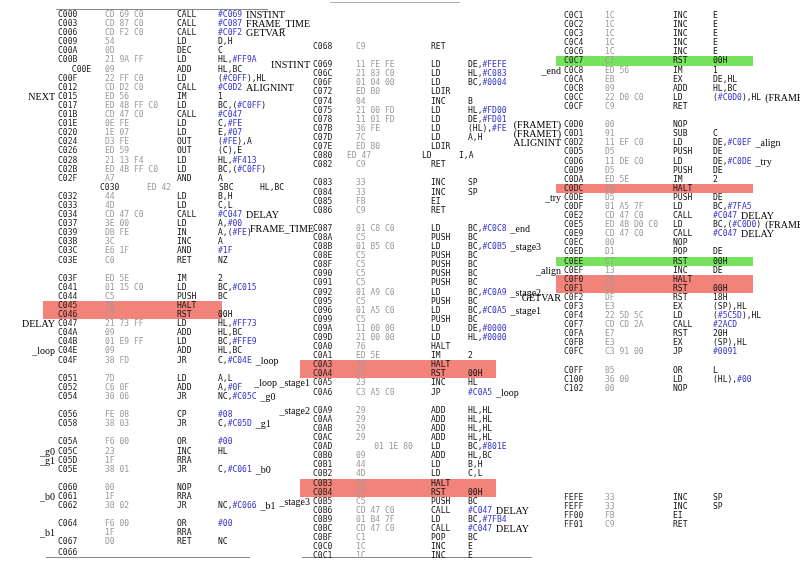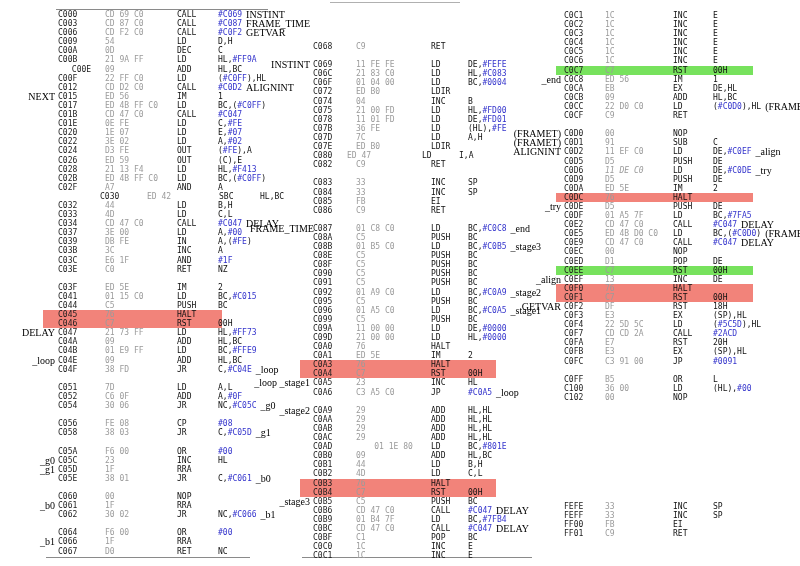--- a/index.html
+++ b/index.html
@@ -35,21 +35,20 @@
       <div class="asm-row"><span class="lbl" style="width: 56px;"></span><span class="addr" style="width: 47px;">C00A</span><span class="bytes" style="width: 72px;">0D</span><span class="mn" style="width: 41px;">DEC</span><span class="op"><span>C</span></span></div>
       <div class="asm-row"><span class="lbl" style="width: 56px;"></span><span class="addr" style="width: 47px;">C00B</span><span class="bytes" style="width: 72px;">21 9A FF</span><span class="mn" style="width: 41px;">LD</span><span class="op"><span>HL,</span><span class="num">#FF9A</span></span></div>
       <div class="asm-row"><span class="lbl" style="width: 56px;"></span><span class="addr" style="width: 47px; text-align: center;">C00E</span><span class="bytes" style="width: 72px;">09</span><span class="mn" style="width: 41px;">ADD</span><span class="op"><span>HL,BC</span></span></div>
       <div class="asm-row"><span class="lbl" style="width: 56px;"></span><span class="addr" style="width: 47px;">C00F</span><span class="bytes" style="width: 72px;">22 FF C0</span><span class="mn" style="width: 41px;">LD</span><span class="op"><span>(</span><span class="num">#C0FF</span><span>),HL</span></span></div>
       <div class="asm-row"><span class="lbl" style="width: 56px;"></span><span class="addr" style="width: 47px;">C012</span><span class="bytes" style="width: 72px;">CD D2 C0</span><span class="mn" style="width: 41px;">CALL</span><span class="op"><span class="num">#C0D2</span></span><span class="tail">ALIGNINT</span></div>
       <div class="asm-row"><span class="lbl" style="width: 56px;">NEXT</span><span class="addr" style="width: 47px;">C015</span><span class="bytes" style="width: 72px;">ED 56</span><span class="mn" style="width: 41px;">IM</span><span class="op"><span>1</span></span></div>
       <div class="asm-row"><span class="lbl" style="width: 56px;"></span><span class="addr" style="width: 47px;">C017</span><span class="bytes" style="width: 72px;">ED 4B FF C0</span><span class="mn" style="width: 41px;">LD</span><span class="op"><span>BC,(</span><span class="num">#C0FF</span><span>)</span></span></div>
       <div class="asm-row"><span class="lbl" style="width: 56px;"></span><span class="addr" style="width: 47px;">C01B</span><span class="bytes" style="width: 72px;">CD 47 C0</span><span class="mn" style="width: 41px;">CALL</span><span class="op"><span class="num">#C047</span></span></div>
       <div class="asm-row"><span class="lbl" style="width: 56px;"></span><span class="addr" style="width: 47px;">C01E</span><span class="bytes" style="width: 72px;">0E FE</span><span class="mn" style="width: 41px;">LD</span><span class="op"><span>C,</span><span class="num">#FE</span></span></div>
       <div class="asm-row"><span class="lbl" style="width: 56px;"></span><span class="addr" style="width: 47px;">C020</span><span class="bytes" style="width: 72px;">1E 07</span><span class="mn" style="width: 41px;">LD</span><span class="op"><span>E,</span><span class="num">#07</span></span></div>
-      <div class="asm-row"><span class="lbl" style="width: 56px;"></span><span class="addr" style="width: 47px;">C022</span><span class="bytes" style="width: 72px;">3E 02</span><span class="mn" style="width: 41px;">LD</span><span class="op"><span>A,</span><span class="num">#02</span></span></div>
       <div class="asm-row"><span class="lbl" style="width: 56px;"></span><span class="addr" style="width: 47px;">C024</span><span class="bytes" style="width: 72px;">D3 FE</span><span class="mn" style="width: 41px;">OUT</span><span class="op"><span>(</span><span class="num">#FE</span><span>),A</span></span></div>
       <div class="asm-row"><span class="lbl" style="width: 56px;"></span><span class="addr" style="width: 47px;">C026</span><span class="bytes" style="width: 72px;">ED 59</span><span class="mn" style="width: 41px;">OUT</span><span class="op"><span>(C),E</span></span></div>
       <div class="asm-row"><span class="lbl" style="width: 56px;"></span><span class="addr" style="width: 47px;">C028</span><span class="bytes" style="width: 72px;">21 13 F4</span><span class="mn" style="width: 41px;">LD</span><span class="op"><span>HL,</span><span class="num">#F413</span></span></div>
       <div class="asm-row"><span class="lbl" style="width: 56px;"></span><span class="addr" style="width: 47px;">C02B</span><span class="bytes" style="width: 72px;">ED 4B FF C0</span><span class="mn" style="width: 41px;">LD</span><span class="op"><span>BC,(</span><span class="num">#C0FF</span><span>)</span></span></div>
       <div class="asm-row"><span class="lbl" style="width: 56px;"></span><span class="addr" style="width: 47px;">C02F</span><span class="bytes" style="width: 72px;">A7</span><span class="mn" style="width: 41px;">AND</span><span class="op"><span>A</span></span></div>
       <div class="asm-row"><span class="lbl" style="width: 56px;"></span><span class="addr" style="width: 47px; padding-left: 42px;">C030</span><span class="bytes" style="width: 72px;">ED 42</span><span class="mn" style="width: 41px;">SBC</span><span class="op"><span>HL,BC</span></span></div>
       <div class="asm-row"><span class="lbl" style="width: 56px;"></span><span class="addr" style="width: 47px;">C032</span><span class="bytes" style="width: 72px;">44</span><span class="mn" style="width: 41px;">LD</span><span class="op"><span>B,H</span></span></div>
       <div class="asm-row"><span class="lbl" style="width: 56px;"></span><span class="addr" style="width: 47px;">C033</span><span class="bytes" style="width: 72px;">4D</span><span class="mn" style="width: 41px;">LD</span><span class="op"><span>C,L</span></span></div>
       <div class="asm-row"><span class="lbl" style="width: 56px;"></span><span class="addr" style="width: 47px;">C034</span><span class="bytes" style="width: 72px;">CD 47 C0</span><span class="mn" style="width: 41px;">CALL</span><span class="op"><span class="num">#C047</span></span><span class="tail">DELAY</span></div>
       <div class="asm-row"><span class="lbl" style="width: 56px;"></span><span class="addr" style="width: 47px;">C037</span><span class="bytes" style="width: 72px;">3E 00</span><span class="mn" style="width: 41px;">LD</span><span class="op"><span>A,</span><span class="num">#00</span></span></div>
@@ -79,21 +78,21 @@
       <div class="asm-row"><span class="lbl" style="width: 56px;"></span><span class="addr" style="width: 47px;">C05A</span><span class="bytes" style="width: 72px;">F6 00</span><span class="mn" style="width: 41px;">OR</span><span class="op"><span class="num">#00</span></span></div>
       <div class="asm-row"><span class="lbl" style="width: 56px;">_g0</span><span class="addr" style="width: 47px;">C05C</span><span class="bytes" style="width: 72px;">23</span><span class="mn" style="width: 41px;">INC</span><span class="op"><span>HL</span></span></div>
       <div class="asm-row"><span class="lbl" style="width: 56px;">_g1</span><span class="addr" style="width: 47px;">C05D</span><span class="bytes" style="width: 72px;">1F</span><span class="mn" style="width: 41px;">RRA</span><span class="op"></span></div>
       <div class="asm-row"><span class="lbl" style="width: 56px;"></span><span class="addr" style="width: 47px;">C05E</span><span class="bytes" style="width: 72px;">38 01</span><span class="mn" style="width: 41px;">JR</span><span class="op"><span>C,</span><span class="num">#C061</span></span><span class="tail">_b0</span></div>
       <div class="asm-row"></div>
       <div class="asm-row"><span class="lbl" style="width: 56px;"></span><span class="addr" style="width: 47px;">C060</span><span class="bytes" style="width: 72px;">00</span><span class="mn" style="width: 41px;">NOP</span><span class="op"></span></div>
       <div class="asm-row"><span class="lbl" style="width: 56px;">_b0</span><span class="addr" style="width: 47px;">C061</span><span class="bytes" style="width: 72px;">1F</span><span class="mn" style="width: 41px;">RRA</span><span class="op"></span></div>
       <div class="asm-row"><span class="lbl" style="width: 56px;"></span><span class="addr" style="width: 47px;">C062</span><span class="bytes" style="width: 72px;">30 02</span><span class="mn" style="width: 41px;">JR</span><span class="op"><span>NC,</span><span class="num">#C066</span></span><span class="tail">_b1</span></div>
       <div class="asm-row"></div>
       <div class="asm-row"><span class="lbl" style="width: 56px;"></span><span class="addr" style="width: 47px;">C064</span><span class="bytes" style="width: 72px;">F6 00</span><span class="mn" style="width: 41px;">OR</span><span class="op"><span class="num">#00</span></span></div>
-      <div class="asm-row"><span class="lbl" style="width: 56px;">_b1</span><span class="addr" style="width: 47px;">C066</span><span class="bytes" style="width: 72px;">1F</span><span class="mn" style="width: 41px;">RRA</span><span class="op"></span></div>
+      <div class="asm-row"><span class="lbl" style="width: 56px;">_b1</span><span class="addr" style="width: 47px; margin-top: 20px;">C066</span><span class="bytes" style="width: 72px;">1F</span><span class="mn" style="width: 41px;">RRA</span><span class="op"></span></div>
       <div class="asm-row"><span class="lbl" style="width: 56px;"></span><span class="addr" style="width: 47px;">C067</span><span class="bytes" style="width: 72px;">D0</span><span class="mn" style="width: 41px;">RET</span><span class="op"><span>NC</span></span></div>
     </div>
   <div class="asm-col" id="col1" style="left:250px;top:42px;width:302px;">
       <div class="asm-row"><span class="lbl" style="width: 63px;"></span><span class="addr" style="width: 43px;">C068</span><span class="bytes" style="width: 75px;">C9</span><span class="mn" style="width: 37px;">RET</span><span class="op"></span></div>
       <div class="asm-row"></div>
       <div class="asm-row"><span class="lbl" style="width: 63px;">INSTINT</span><span class="addr" style="width: 43px;">C069</span><span class="bytes" style="width: 75px;">11 FE FE</span><span class="mn" style="width: 37px;">LD</span><span class="op"><span>DE,</span><span class="num">#FEFE</span></span></div>
       <div class="asm-row"><span class="lbl" style="width: 63px;"></span><span class="addr" style="width: 43px;">C06C</span><span class="bytes" style="width: 75px;">21 83 C0</span><span class="mn" style="width: 37px;">LD</span><span class="op"><span>HL,</span><span class="num">#C083</span></span></div>
       <div class="asm-row"><span class="lbl" style="width: 63px;"></span><span class="addr" style="width: 43px;">C06F</span><span class="bytes" style="width: 75px;">01 04 00</span><span class="mn" style="width: 37px;">LD</span><span class="op"><span>BC,</span><span class="num">#0004</span></span></div>
       <div class="asm-row"><span class="lbl" style="width: 63px;"></span><span class="addr" style="width: 43px;">C072</span><span class="bytes" style="width: 75px;">ED B0</span><span class="mn" style="width: 37px;">LDIR</span><span class="op"></span></div>
       <div class="asm-row"><span class="lbl" style="width: 63px;"></span><span class="addr" style="width: 43px;">C074</span><span class="bytes" style="width: 75px;">04</span><span class="mn" style="width: 37px;">INC</span><span class="op"><span>B</span></span></div>
@@ -146,34 +145,33 @@
       <div class="asm-row"><span class="lbl" style="width: 63px;"></span><span class="addr" style="width: 43px;">C0BC</span><span class="bytes" style="width: 75px;">CD 47 C0</span><span class="mn" style="width: 37px;">CALL</span><span class="op"><span class="num">#C047</span></span><span class="tail">DELAY</span></div>
       <div class="asm-row"><span class="lbl" style="width: 63px;"></span><span class="addr" style="width: 43px;">C0BF</span><span class="bytes" style="width: 75px;">C1</span><span class="mn" style="width: 37px;">POP</span><span class="op"><span>BC</span></span></div>
       <div class="asm-row"><span class="lbl" style="width: 63px;"></span><span class="addr" style="width: 43px;">C0C0</span><span class="bytes" style="width: 75px;">1C</span><span class="mn" style="width: 37px;">INC</span><span class="op"><span>E</span></span></div>
       <div class="asm-row"><span class="lbl" style="width: 63px;"></span><span class="addr" style="width: 43px;">C0C1</span><span class="bytes" style="width: 75px;">1C</span><span class="mn" style="width: 37px;">INC</span><span class="op"><span>E</span></span></div>
     </div>
   <div class="asm-col" id="col2" style="left:505px;top:11px;width:295px;">
       <div class="asm-row"><span class="lbl" style="width: 59px;"></span><span class="addr" style="width: 41px;">C0C1</span><span class="bytes" style="width: 68px;">1C</span><span class="mn" style="width: 40px;">INC</span><span class="op"><span>E</span></span></div>
       <div class="asm-row"><span class="lbl" style="width: 59px;"></span><span class="addr" style="width: 41px;">C0C2</span><span class="bytes" style="width: 68px;">1C</span><span class="mn" style="width: 40px;">INC</span><span class="op"><span>E</span></span></div>
       <div class="asm-row"><span class="lbl" style="width: 59px;"></span><span class="addr" style="width: 41px;">C0C3</span><span class="bytes" style="width: 68px;">1C</span><span class="mn" style="width: 40px;">INC</span><span class="op"><span>E</span></span></div>
       <div class="asm-row"><span class="lbl" style="width: 59px;"></span><span class="addr" style="width: 41px;">C0C4</span><span class="bytes" style="width: 68px;">1C</span><span class="mn" style="width: 40px;">INC</span><span class="op"><span>E</span></span></div>
-      <div class="asm-row"><span class="lbl" style="width: 59px;"></span><span class="addr" style="width: 41px;">C0C5</span><span class="bytes" style="width: 68px;">1C</span><span class="mn" style="width: 40px;">INC</span><span class="op"><span>E</span></span></div>
       <div class="asm-row"><span class="lbl" style="width: 59px;"></span><span class="addr" style="width: 41px;">C0C6</span><span class="bytes" style="width: 68px;">1C</span><span class="mn" style="width: 40px;">INC</span><span class="op"><span>E</span></span></div>
       <div class="asm-row"><div class="hl" style="left: 51px; width: 197px; background: rgb(119, 226, 93);"></div><span class="lbl" style="width: 59px;"></span><span class="addr" style="width: 41px;">C0C7</span><span class="bytes" style="width: 68px;">C7</span><span class="mn" style="width: 40px;">RST</span><span class="op"><span>00H</span></span></div>
       <div class="asm-row"><span class="lbl" style="width: 59px;">_end</span><span class="addr" style="width: 41px;">C0C8</span><span class="bytes" style="width: 68px;">ED 56</span><span class="mn" style="width: 40px;">IM</span><span class="op"><span>1</span></span></div>
       <div class="asm-row"><span class="lbl" style="width: 59px;"></span><span class="addr" style="width: 41px;">C0CA</span><span class="bytes" style="width: 68px;">EB</span><span class="mn" style="width: 40px;">EX</span><span class="op"><span>DE,HL</span></span></div>
       <div class="asm-row"><span class="lbl" style="width: 59px;"></span><span class="addr" style="width: 41px;">C0CB</span><span class="bytes" style="width: 68px;">09</span><span class="mn" style="width: 40px;">ADD</span><span class="op"><span>HL,BC</span></span></div>
       <div class="asm-row"><span class="lbl" style="width: 59px;"></span><span class="addr" style="width: 41px;">C0CC</span><span class="bytes" style="width: 68px;">22 D0 C0</span><span class="mn" style="width: 40px;">LD</span><span class="op"><span>(</span><span class="num">#C0D0</span><span>),HL</span></span><span class="tail">(FRAMET)</span></div>
       <div class="asm-row"><span class="lbl" style="width: 59px;"></span><span class="addr" style="width: 41px;">C0CF</span><span class="bytes" style="width: 68px;">C9</span><span class="mn" style="width: 40px;">RET</span><span class="op"></span></div>
       <div class="asm-row"></div>
       <div class="asm-row"><span class="lbl" style="width: 59px;">(FRAMET)</span><span class="addr" style="width: 41px;">C0D0</span><span class="bytes" style="width: 68px;">00</span><span class="mn" style="width: 40px;">NOP</span><span class="op"></span></div>
       <div class="asm-row"><span class="lbl" style="width: 59px;">(FRAMET)</span><span class="addr" style="width: 41px;">C0D1</span><span class="bytes" style="width: 68px;">91</span><span class="mn" style="width: 40px;">SUB</span><span class="op"><span>C</span></span></div>
       <div class="asm-row"><span class="lbl" style="width: 59px;">ALIGNINT</span><span class="addr" style="width: 41px;">C0D2</span><span class="bytes" style="width: 68px;">11 EF C0</span><span class="mn" style="width: 40px;">LD</span><span class="op"><span>DE,</span><span class="num">#C0EF</span></span><span class="tail">_align</span></div>
       <div class="asm-row"><span class="lbl" style="width: 59px;"></span><span class="addr" style="width: 41px;">C0D5</span><span class="bytes" style="width: 68px;">D5</span><span class="mn" style="width: 40px;">PUSH</span><span class="op"><span>DE</span></span></div>
-      <div class="asm-row"><span class="lbl" style="width: 59px;"></span><span class="addr" style="width: 41px;">C0D6</span><span class="bytes" style="width: 68px; font-style: italic;">11 DE C0</span><span class="mn" style="width: 40px;">LD</span><span class="op"><span>DE,</span><span class="num">#C0DE</span></span><span class="tail">_try</span></div>
+      <div class="asm-row"><span class="lbl" style="width: 59px;"></span><span class="addr" style="width: 41px;">C0D6</span><span class="bytes" style="width: 68px;">11 DE C0</span><span class="mn" style="width: 40px;">LD</span><span class="op"><span>DE,</span><span class="num">#C0DE</span></span><span class="tail">_try</span></div>
       <div class="asm-row"><span class="lbl" style="width: 59px;"></span><span class="addr" style="width: 41px;">C0D9</span><span class="bytes" style="width: 68px;">D5</span><span class="mn" style="width: 40px;">PUSH</span><span class="op"><span>DE</span></span></div>
       <div class="asm-row"><span class="lbl" style="width: 59px;"></span><span class="addr" style="width: 41px;">C0DA</span><span class="bytes" style="width: 68px;">ED 5E</span><span class="mn" style="width: 40px;">IM</span><span class="op"><span>2</span></span></div>
       <div class="asm-row"><div class="hl" style="left: 51px; width: 197px; background: rgb(242, 131, 122);"></div><span class="lbl" style="width: 59px;"></span><span class="addr" style="width: 41px;">C0DC</span><span class="bytes" style="width: 68px;">76</span><span class="mn" style="width: 40px;">HALT</span><span class="op"></span></div>
       <div class="asm-row"><span class="lbl" style="width: 59px;">_try</span><span class="addr" style="width: 41px;">C0DE</span><span class="bytes" style="width: 68px;">D5</span><span class="mn" style="width: 40px;">PUSH</span><span class="op"><span>DE</span></span></div>
       <div class="asm-row"><span class="lbl" style="width: 59px;"></span><span class="addr" style="width: 41px;">C0DF</span><span class="bytes" style="width: 68px;">01 A5 7F</span><span class="mn" style="width: 40px;">LD</span><span class="op"><span>BC,</span><span class="num">#7FA5</span></span></div>
       <div class="asm-row"><span class="lbl" style="width: 59px;"></span><span class="addr" style="width: 41px;">C0E2</span><span class="bytes" style="width: 68px;">CD 47 C0</span><span class="mn" style="width: 40px;">CALL</span><span class="op"><span class="num">#C047</span></span><span class="tail">DELAY</span></div>
       <div class="asm-row"><span class="lbl" style="width: 59px;"></span><span class="addr" style="width: 41px;">C0E5</span><span class="bytes" style="width: 68px;">ED 4B D0 C0</span><span class="mn" style="width: 40px;">LD</span><span class="op"><span>BC,(</span><span class="num">#C0D0</span><span>)</span></span><span class="tail">(FRAMET)</span></div>
       <div class="asm-row"><span class="lbl" style="width: 59px;"></span><span class="addr" style="width: 41px;">C0E9</span><span class="bytes" style="width: 68px;">CD 47 C0</span><span class="mn" style="width: 40px;">CALL</span><span class="op"><span class="num">#C047</span></span><span class="tail">DELAY</span></div>
       <div class="asm-row"><span class="lbl" style="width: 59px;"></span><span class="addr" style="width: 41px;">C0EC</span><span class="bytes" style="width: 68px;">00</span><span class="mn" style="width: 40px;">NOP</span><span class="op"></span></div>
       <div class="asm-row"><span class="lbl" style="width: 59px;"></span><span class="addr" style="width: 41px;">C0ED</span><span class="bytes" style="width: 68px;">D1</span><span class="mn" style="width: 40px;">POP</span><span class="op"><span>DE</span></span></div>

